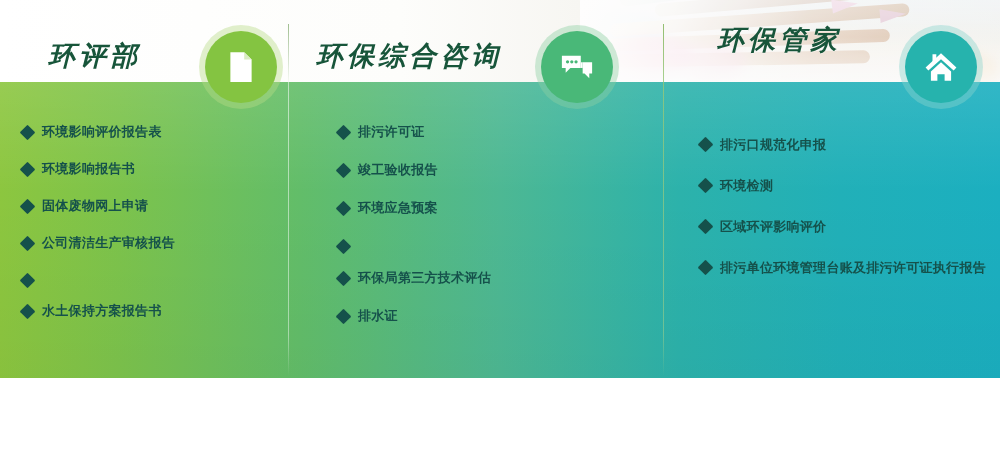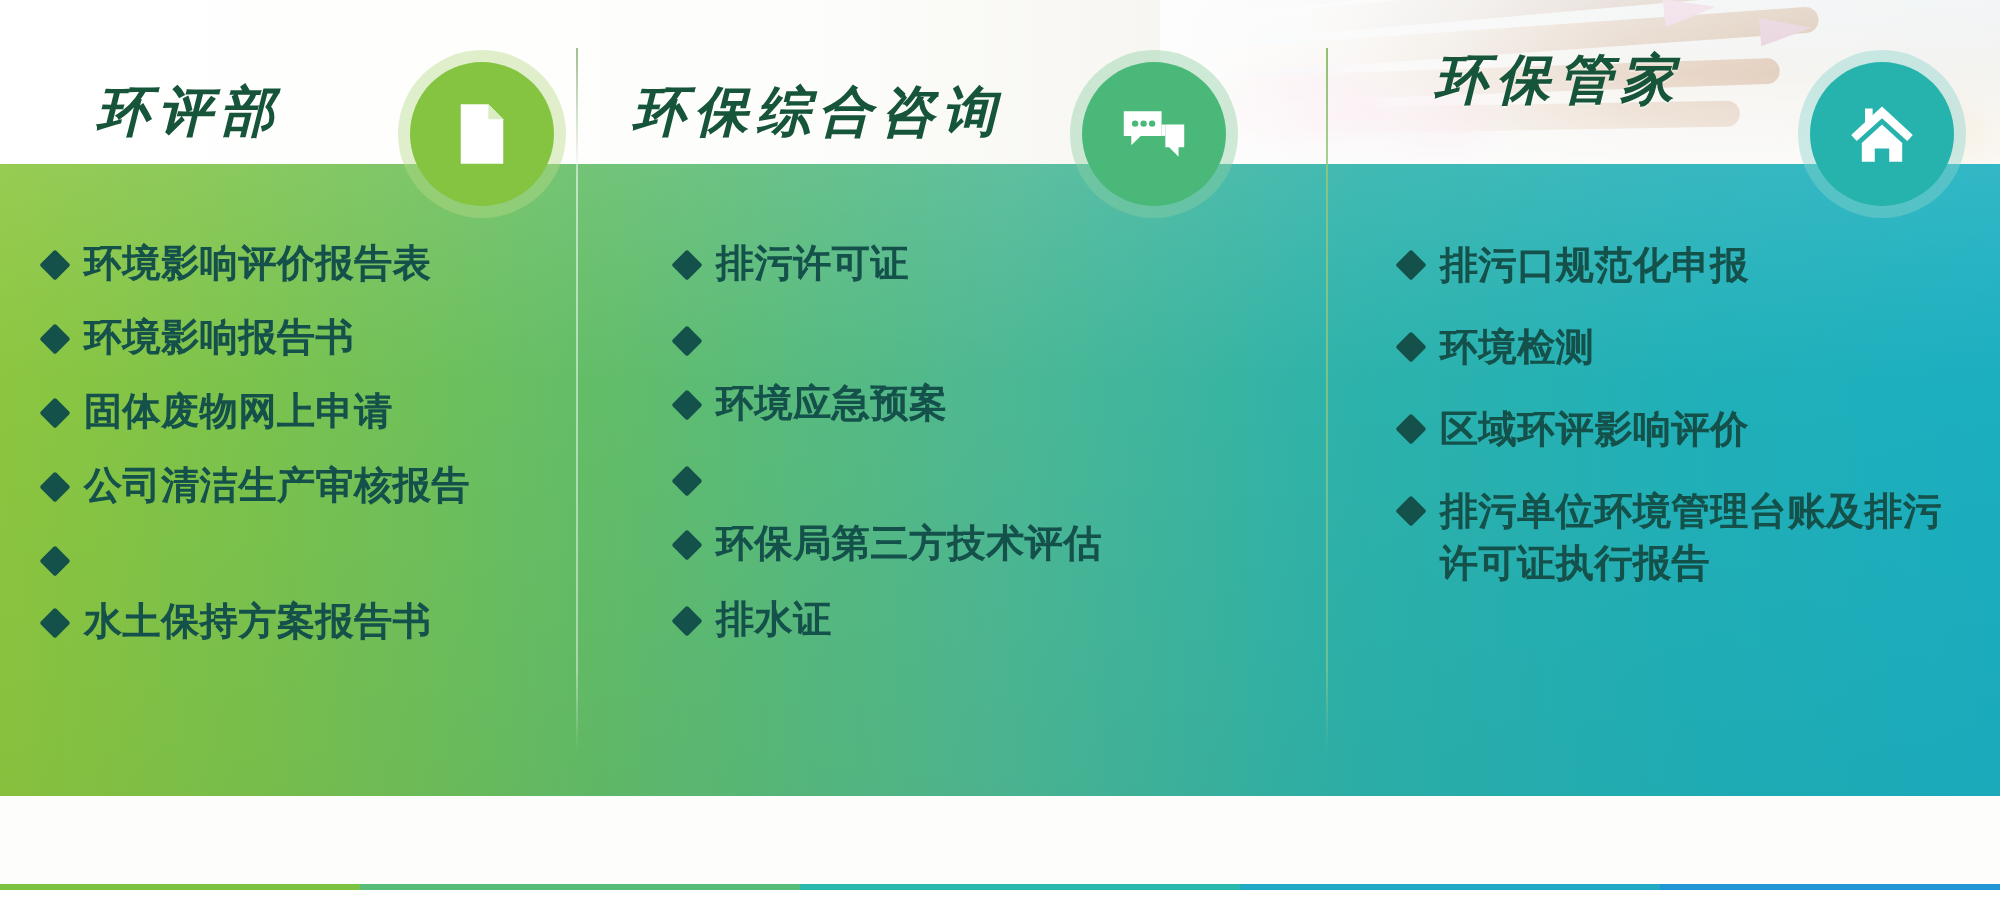--- a/index.html
+++ b/index.html
@@ -1,21 +1,21 @@
 <!DOCTYPE html>
 <html><head>
 <meta charset="utf-8">
 <style>
   html,body{margin:0;padding:0;}
   body{
     width:1000px;height:462px;overflow:hidden;
     font-family:"Liberation Sans","DejaVu Sans",sans-serif;
     background:#ffffff;
   }
-  .poster{position:relative;width:1000px;height:445px;overflow:hidden;background:#a3a3a3;}
+  .poster{position:relative;width:1000px;height:378px;overflow:hidden;background:#a3a3a3;}
 
   
   .top-band{position:absolute;left:0;top:0;width:1000px;height:82px;background:#ffffff;overflow:hidden;}
   .top-band .wash{
     position:absolute;left:0;top:0;width:1000px;height:82px;
     background:linear-gradient(90deg,#ffffff 0%,#fdfdfb 40%,#f7f6f2 58%,#f4f2ee 70%,#f2efe9 100%);
   }
   
   .pencils{position:absolute;right:0;top:0;width:420px;height:82px;overflow:hidden;opacity:.88;}
   .pencils .sky{position:absolute;inset:0;background:linear-gradient(180deg,#e9eef2 0%,#f3f1ec 55%,#f8f6f2 100%);}
@@ -90,25 +90,25 @@
   .col{position:absolute;top:120px;}
   .col.c1{left:22px;width:262px;}
   .col.c2{left:338px;width:312px;}
   .col.c3{left:700px;width:288px;}
 
   .item{display:flex;align-items:flex-start;margin-bottom:13px;}
   .bullet{flex:0 0 auto;width:11px;height:11px;margin:7px 9px 0 0;
           background:#15514b;transform:rotate(45deg);border-radius:1px;}
   .item-text{
     font-family:"DejaVu Sans","Liberation Sans",sans-serif;
-    font-weight:700;font-size:19px;line-height:24px;
+    font-weight:700;font-size:13px;line-height:24px;
     color:#15514b;letter-spacing:.3px;
   }
   .col.c2 .item{margin-bottom:14px;}
-  .col.c3 .item{margin-bottom:15px;}
+  .col.c3 .item{margin-bottom:15px;margin-top:12px;}
   .col.c3 .item-text{line-height:26px;}
 </style>
 </head>
 <body>
 
 <div class="poster">
 
   <div class="top-band">
     <div class="wash"></div>
     <div class="pencils">
@@ -197,20 +197,21 @@
     </div>
   </div>
 
   <div class="col c2">
     <div class="item">
       <span class="bullet"></span>
       <span class="item-text">排污许可证</span>
     </div>
     <div class="item">
       <span class="bullet"></span>
+      <span class="item-text">竣工验收报告</span>
     </div>
     <div class="item">
       <span class="bullet"></span>
       <span class="item-text">环境应急预案</span>
     </div>
     <div class="item">
       <span class="bullet"></span>
     </div>
     <div class="item">
       <span class="bullet"></span>

